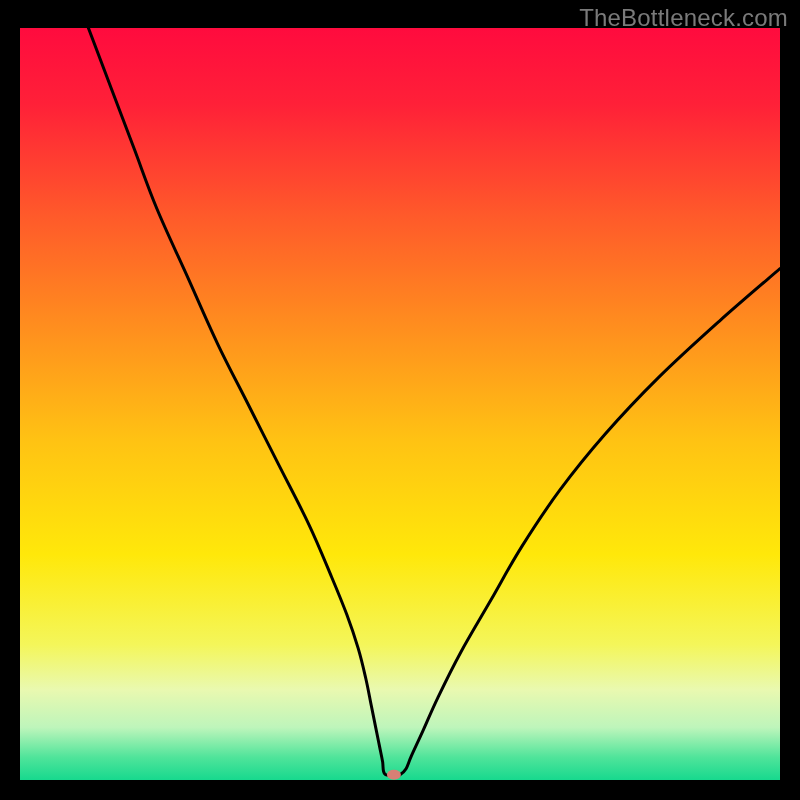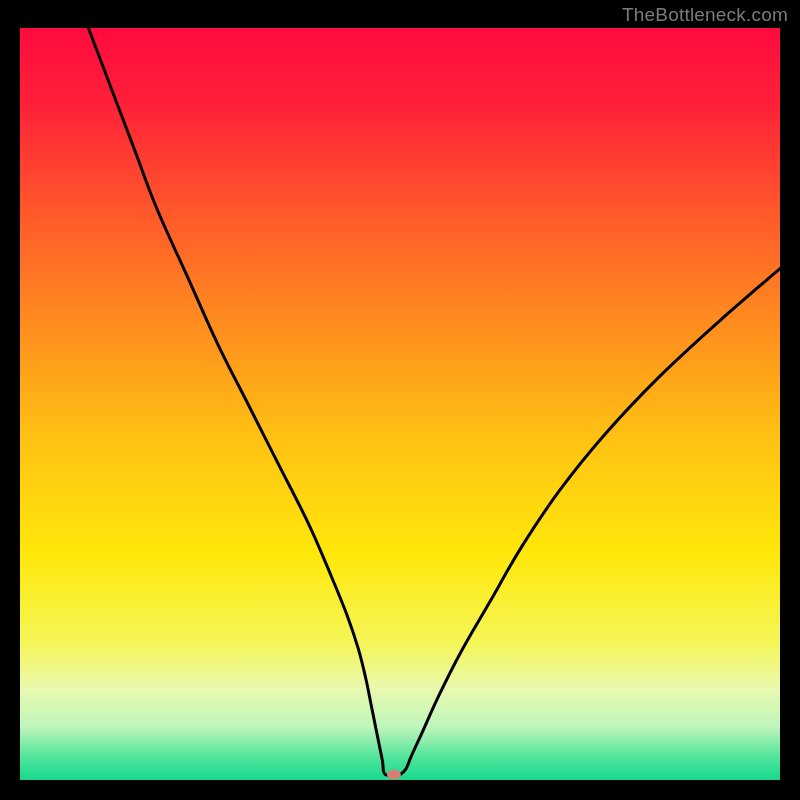--- a/index.html
+++ b/index.html
@@ -17,21 +17,21 @@
     top: 0;
     width: 800px;
     height: 800px;
     background: #000;
   }
   .watermark {
     position: absolute;
     top: 4px;
     right: 12px;
     color: #7a7a7a;
-    font-size: 19px;
+    font-size: 24px;
     font-weight: 400;
     letter-spacing: 0.2px;
     user-select: none;
   }
   .plot-wrap {
     position: absolute;
     left: 20px;
     top: 28px;
     width: 760px;
     height: 752px;

